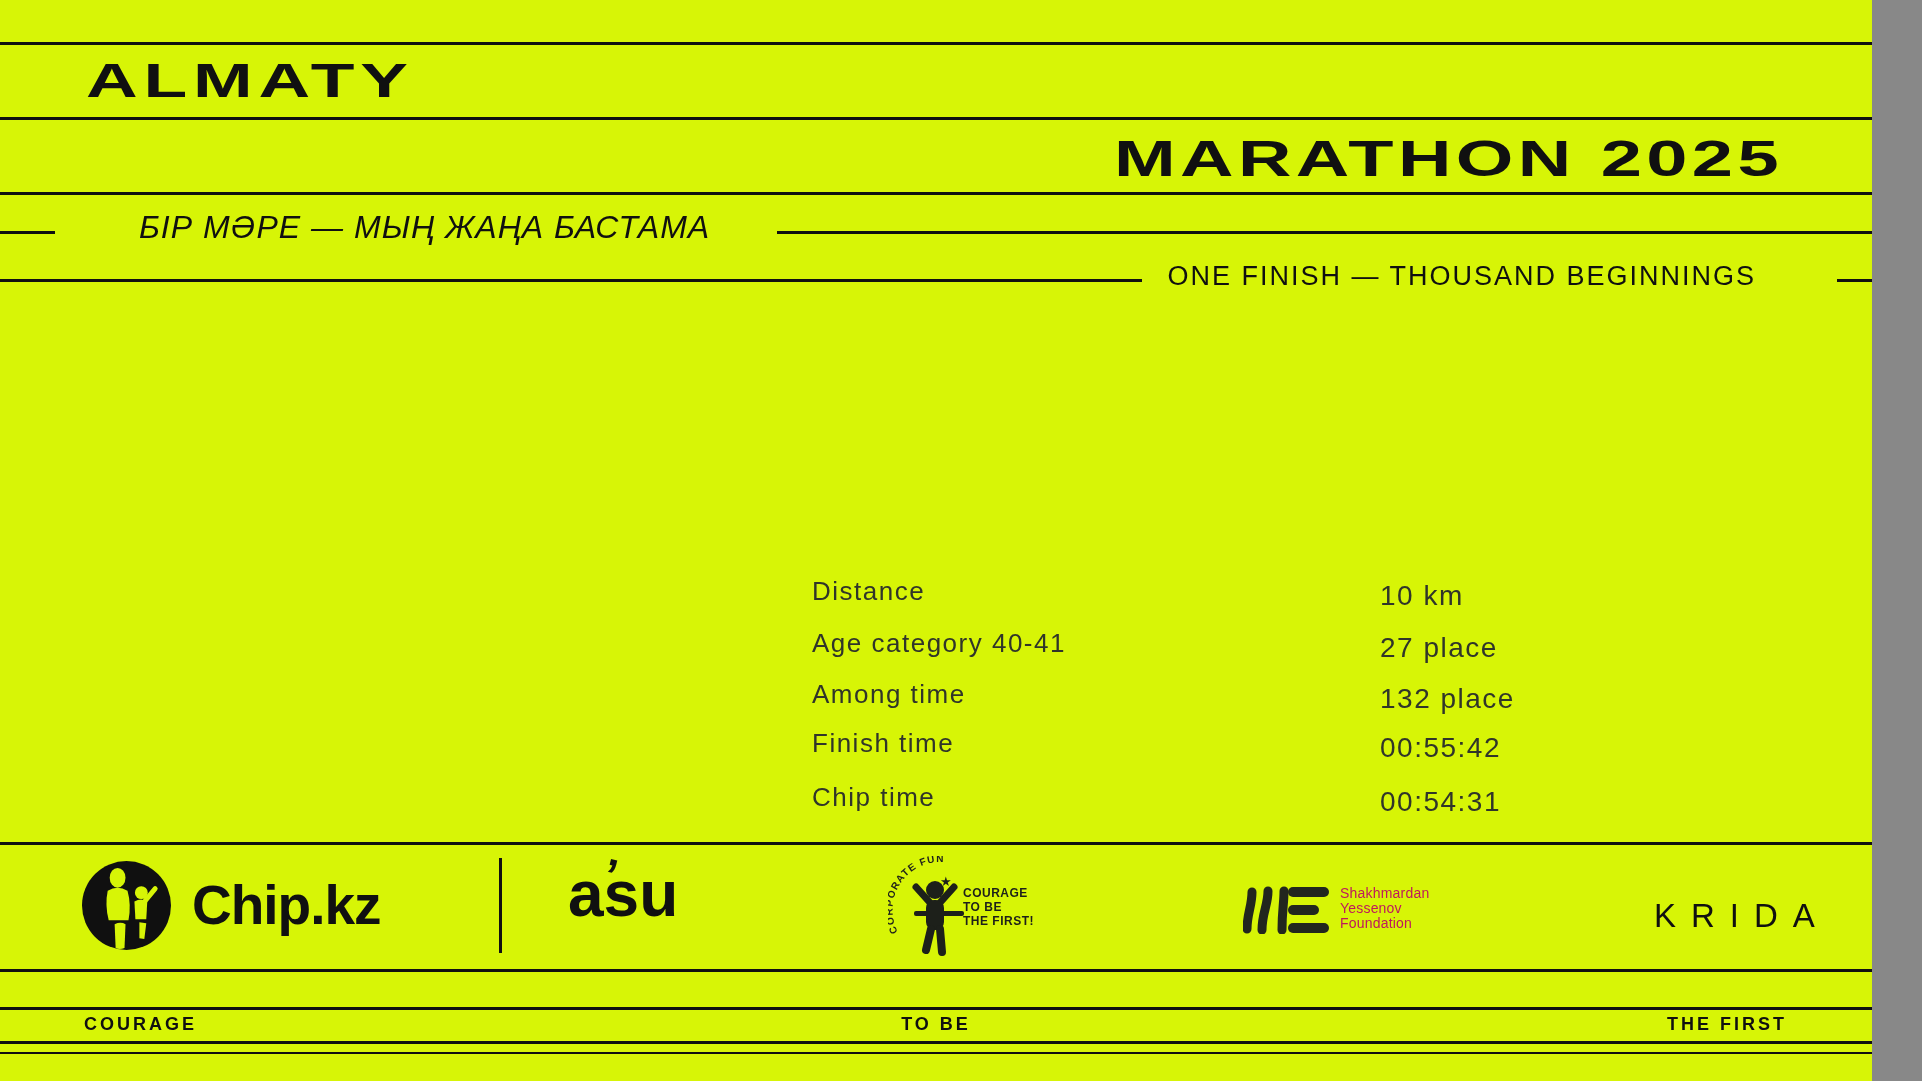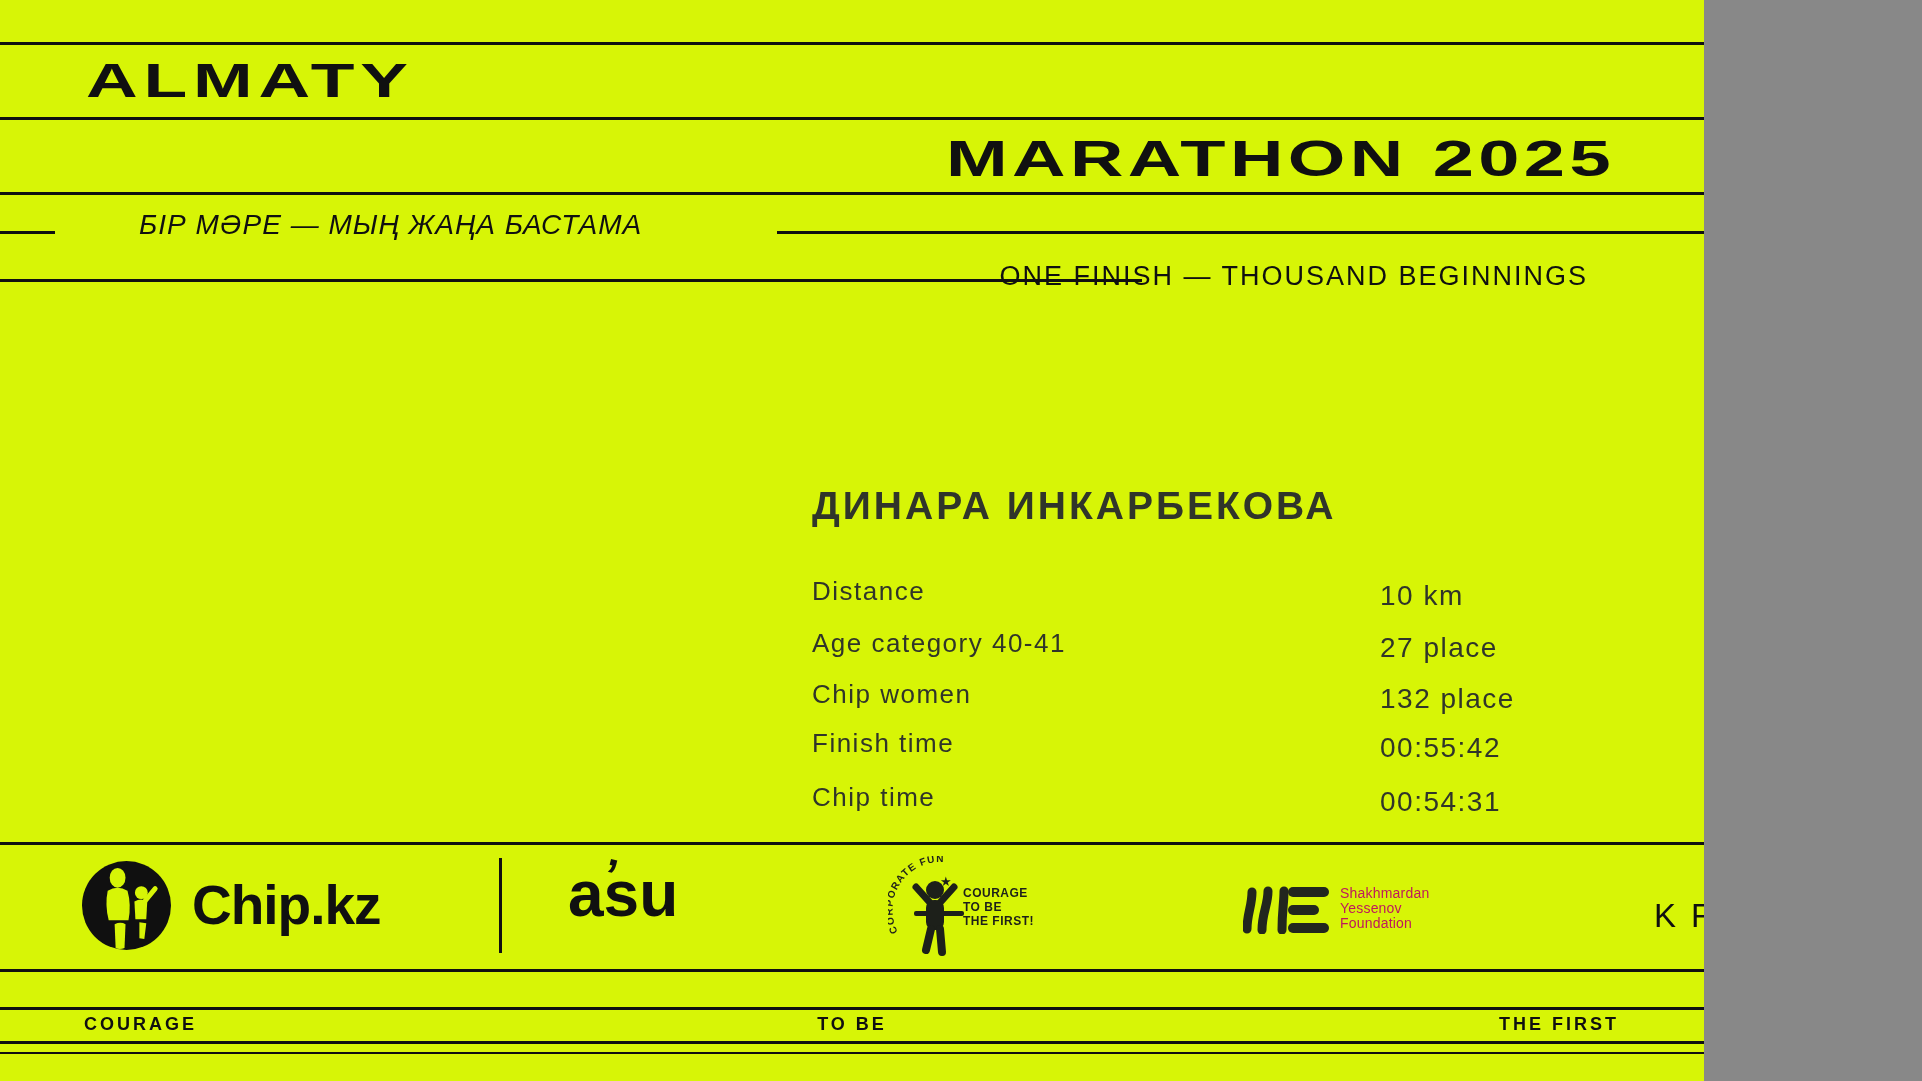--- a/index.html
+++ b/index.html
@@ -3,42 +3,42 @@
 <meta charset="utf-8">
 <style>
   :root{
     --bg:#D7F506;
     --ink:#101010;
     --soft:#30352A;
   }
   html,body{margin:0;padding:0;background:#888;}
   #cert{
     position:relative;
-    width:1704px;height:1081px;
+    width:1872px;height:1081px;
     background:var(--bg);
     overflow:hidden;
     font-family:"Liberation Sans", sans-serif;
     color:var(--ink);
   }
   .hline{position:absolute;height:3px;background:var(--ink);}
   .vline{position:absolute;width:3px;background:var(--ink);}
 
   .city{
     position:absolute;left:86px;top:56px;
     font-size:49px;font-weight:700;letter-spacing:4px;line-height:1;
     transform:scaleX(1.46);transform-origin:left top;white-space:nowrap;
   }
   .event{
     position:absolute;right:89px;top:134px;
     font-size:50px;font-weight:700;letter-spacing:3px;line-height:1;
     transform:scaleX(1.48);transform-origin:right top;white-space:nowrap;
   }
   .slogan-kz{
     position:absolute;left:139px;top:211px;
-    font-size:28px;font-style:italic;font-weight:500;letter-spacing:1px;
+    font-size:32px;font-style:italic;font-weight:500;letter-spacing:1px;
     line-height:1;white-space:nowrap;
   }
   .slogan-en{
     position:absolute;right:116px;top:263px;
     font-size:27px;font-weight:500;letter-spacing:2px;
     line-height:1;white-space:nowrap;
   }
   .cert-title{
     position:absolute;right:84px;top:315px;
     font-size:112px;font-weight:400;letter-spacing:3.5px;line-height:1;
@@ -110,33 +110,32 @@
   <div class="hline" style="top:969px;left:0;right:0;"></div>
   <div class="hline" style="top:1007px;left:0;right:0;"></div>
   <div class="hline" style="top:1041px;left:0;right:0;"></div>
   <div class="hline" style="top:1052px;left:0;right:0;height:2px;"></div>
 
   <div class="city">ALMATY</div>
   <div class="event">MARATHON 2025</div>
   <div class="slogan-kz">БІР МӘРЕ — МЫҢ ЖАҢА БАСТАМА</div>
   <div class="slogan-en">ONE FINISH — THOUSAND BEGINNINGS</div>
 
-  <div class="recipient">ДИНАРА ИНКАРБЕКОВА</div>
 
   <div class="results">
     <div class="rrow" style="top:0;">
       <div class="rlabel">Distance</div>
       <div class="rvalue">10 km</div>
     </div>
     <div class="rrow" style="top:52px;">
       <div class="rlabel">Age category 40-41</div>
       <div class="rvalue">27 place</div>
     </div>
     <div class="rrow" style="top:103px;">
-      <div class="rlabel">Chip women</div>
+      <div class="rlabel">Among time</div>
       <div class="rvalue">132 place</div>
     </div>
     <div class="rrow" style="top:152px;">
       <div class="rlabel">Finish time</div>
       <div class="rvalue">00:55:42</div>
     </div>
     <div class="rrow" style="top:206px;">
       <div class="rlabel">Chip time</div>
       <div class="rvalue">00:54:31</div>
     </div>

